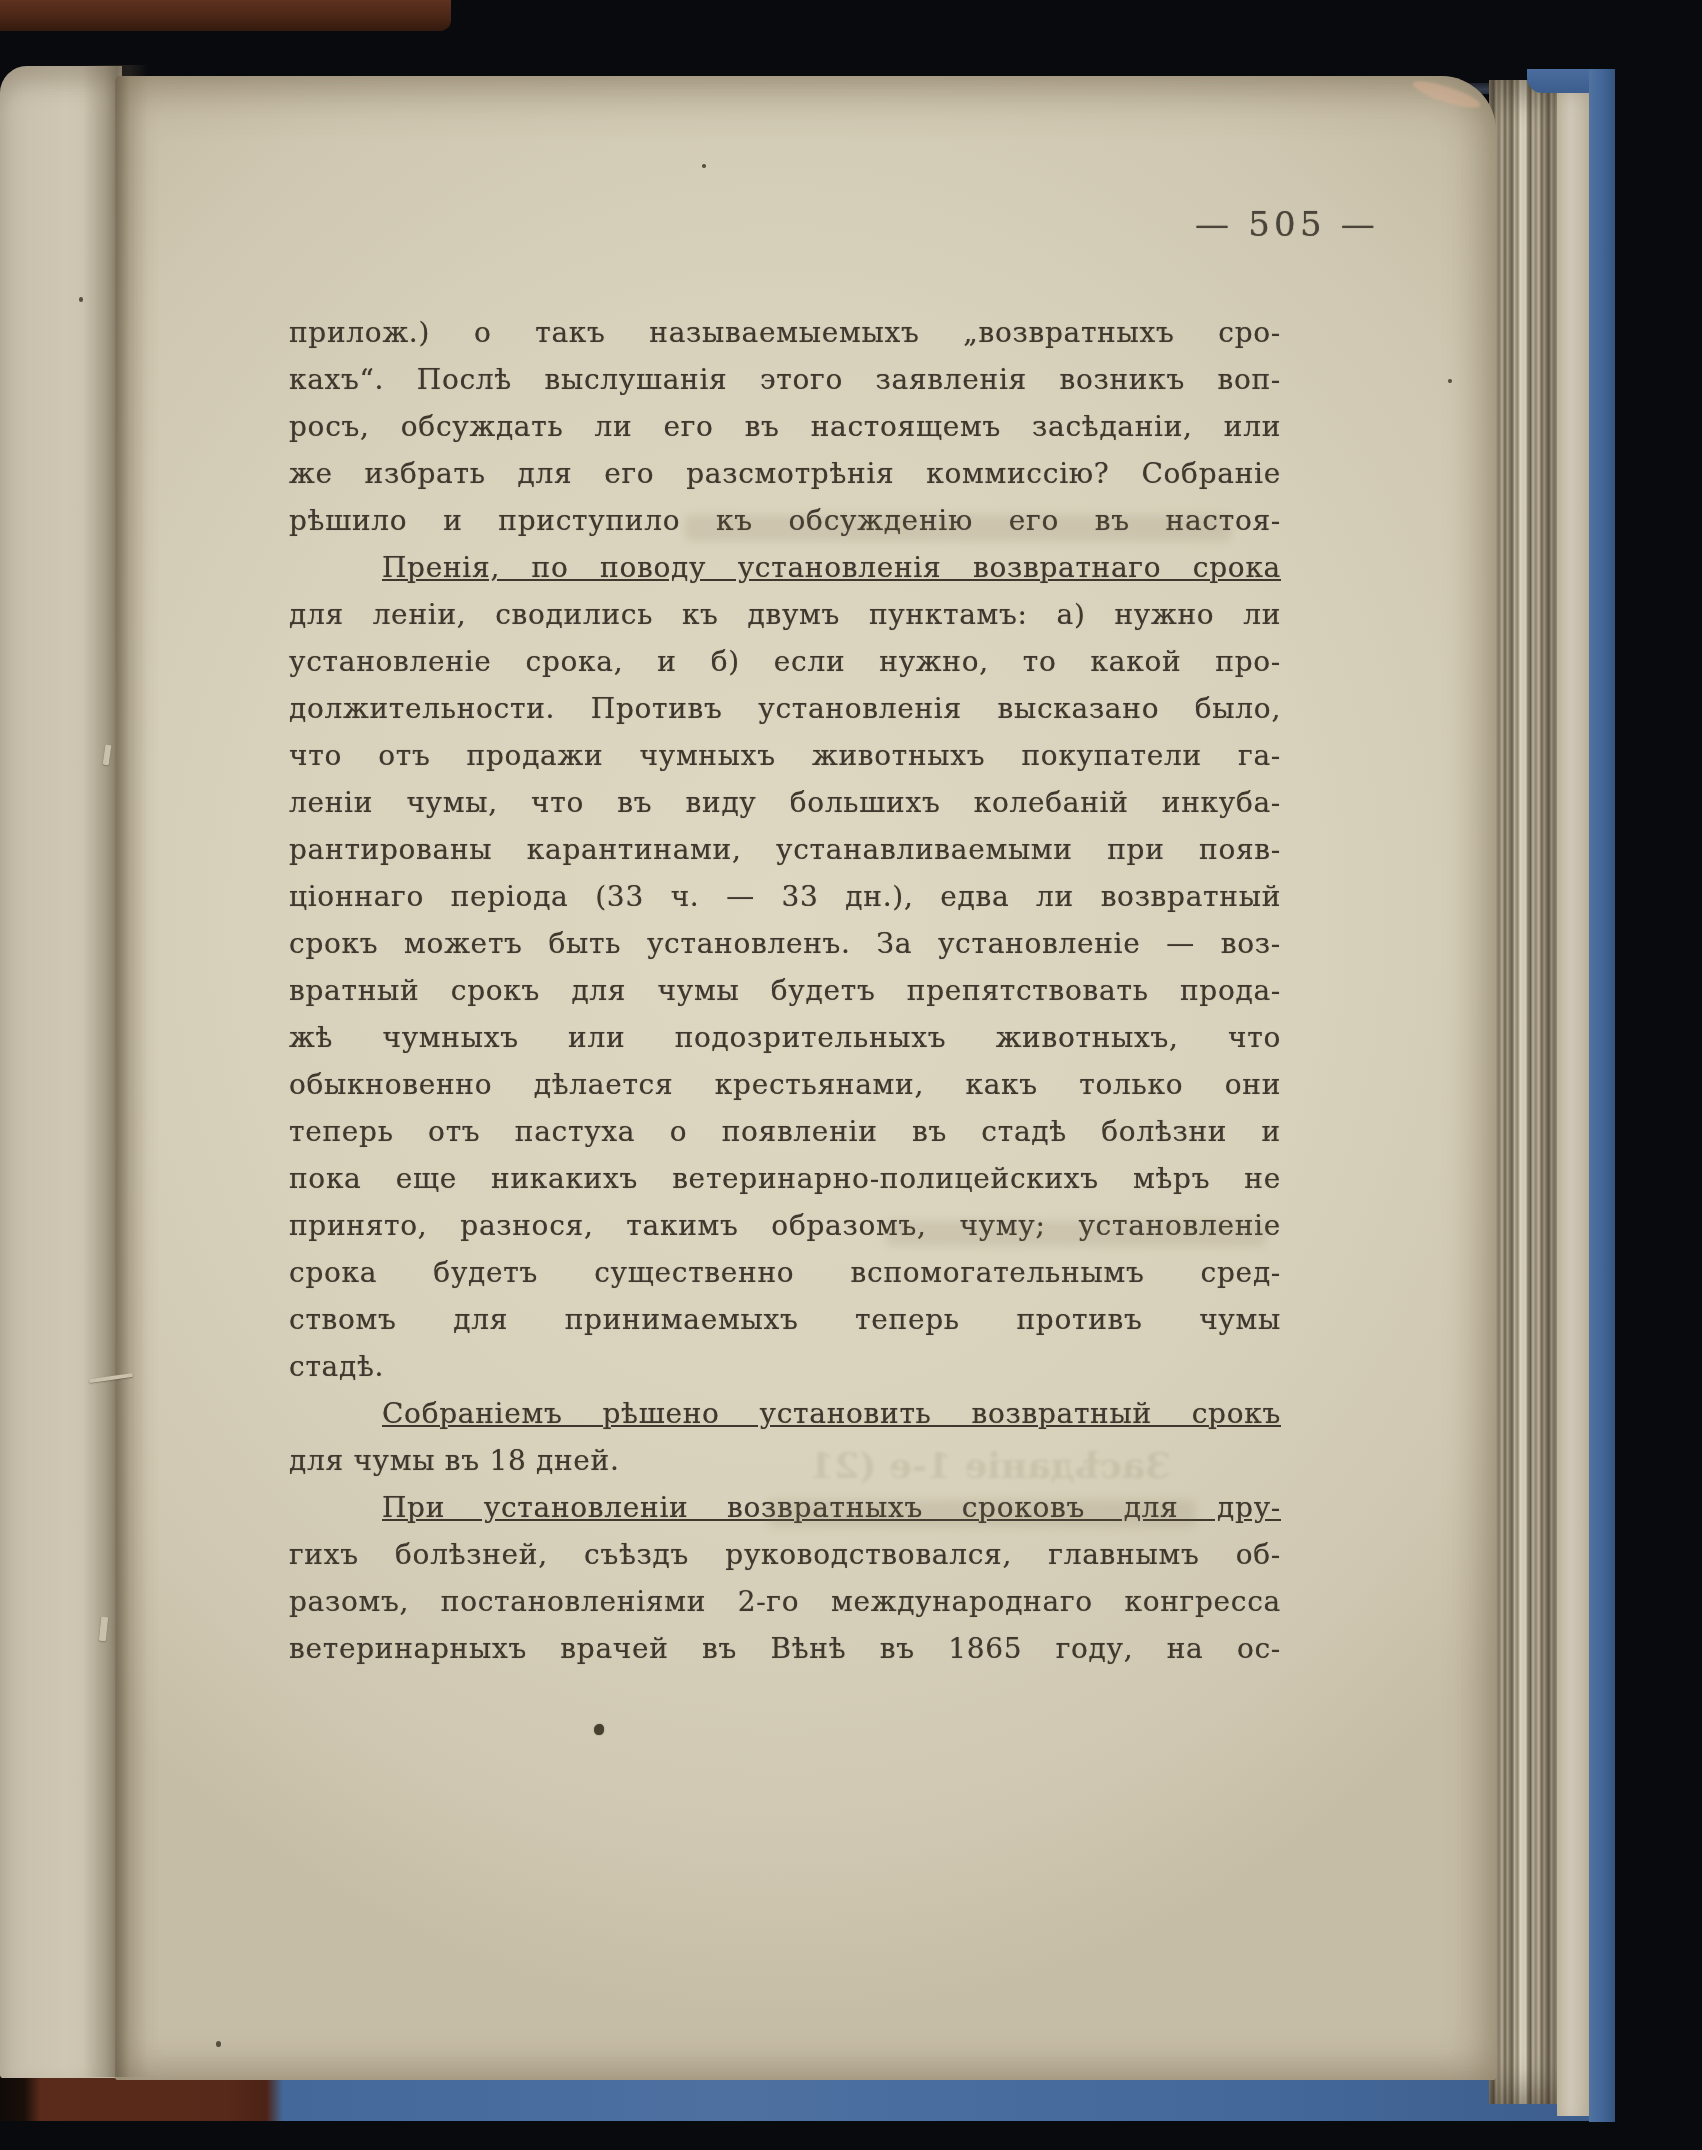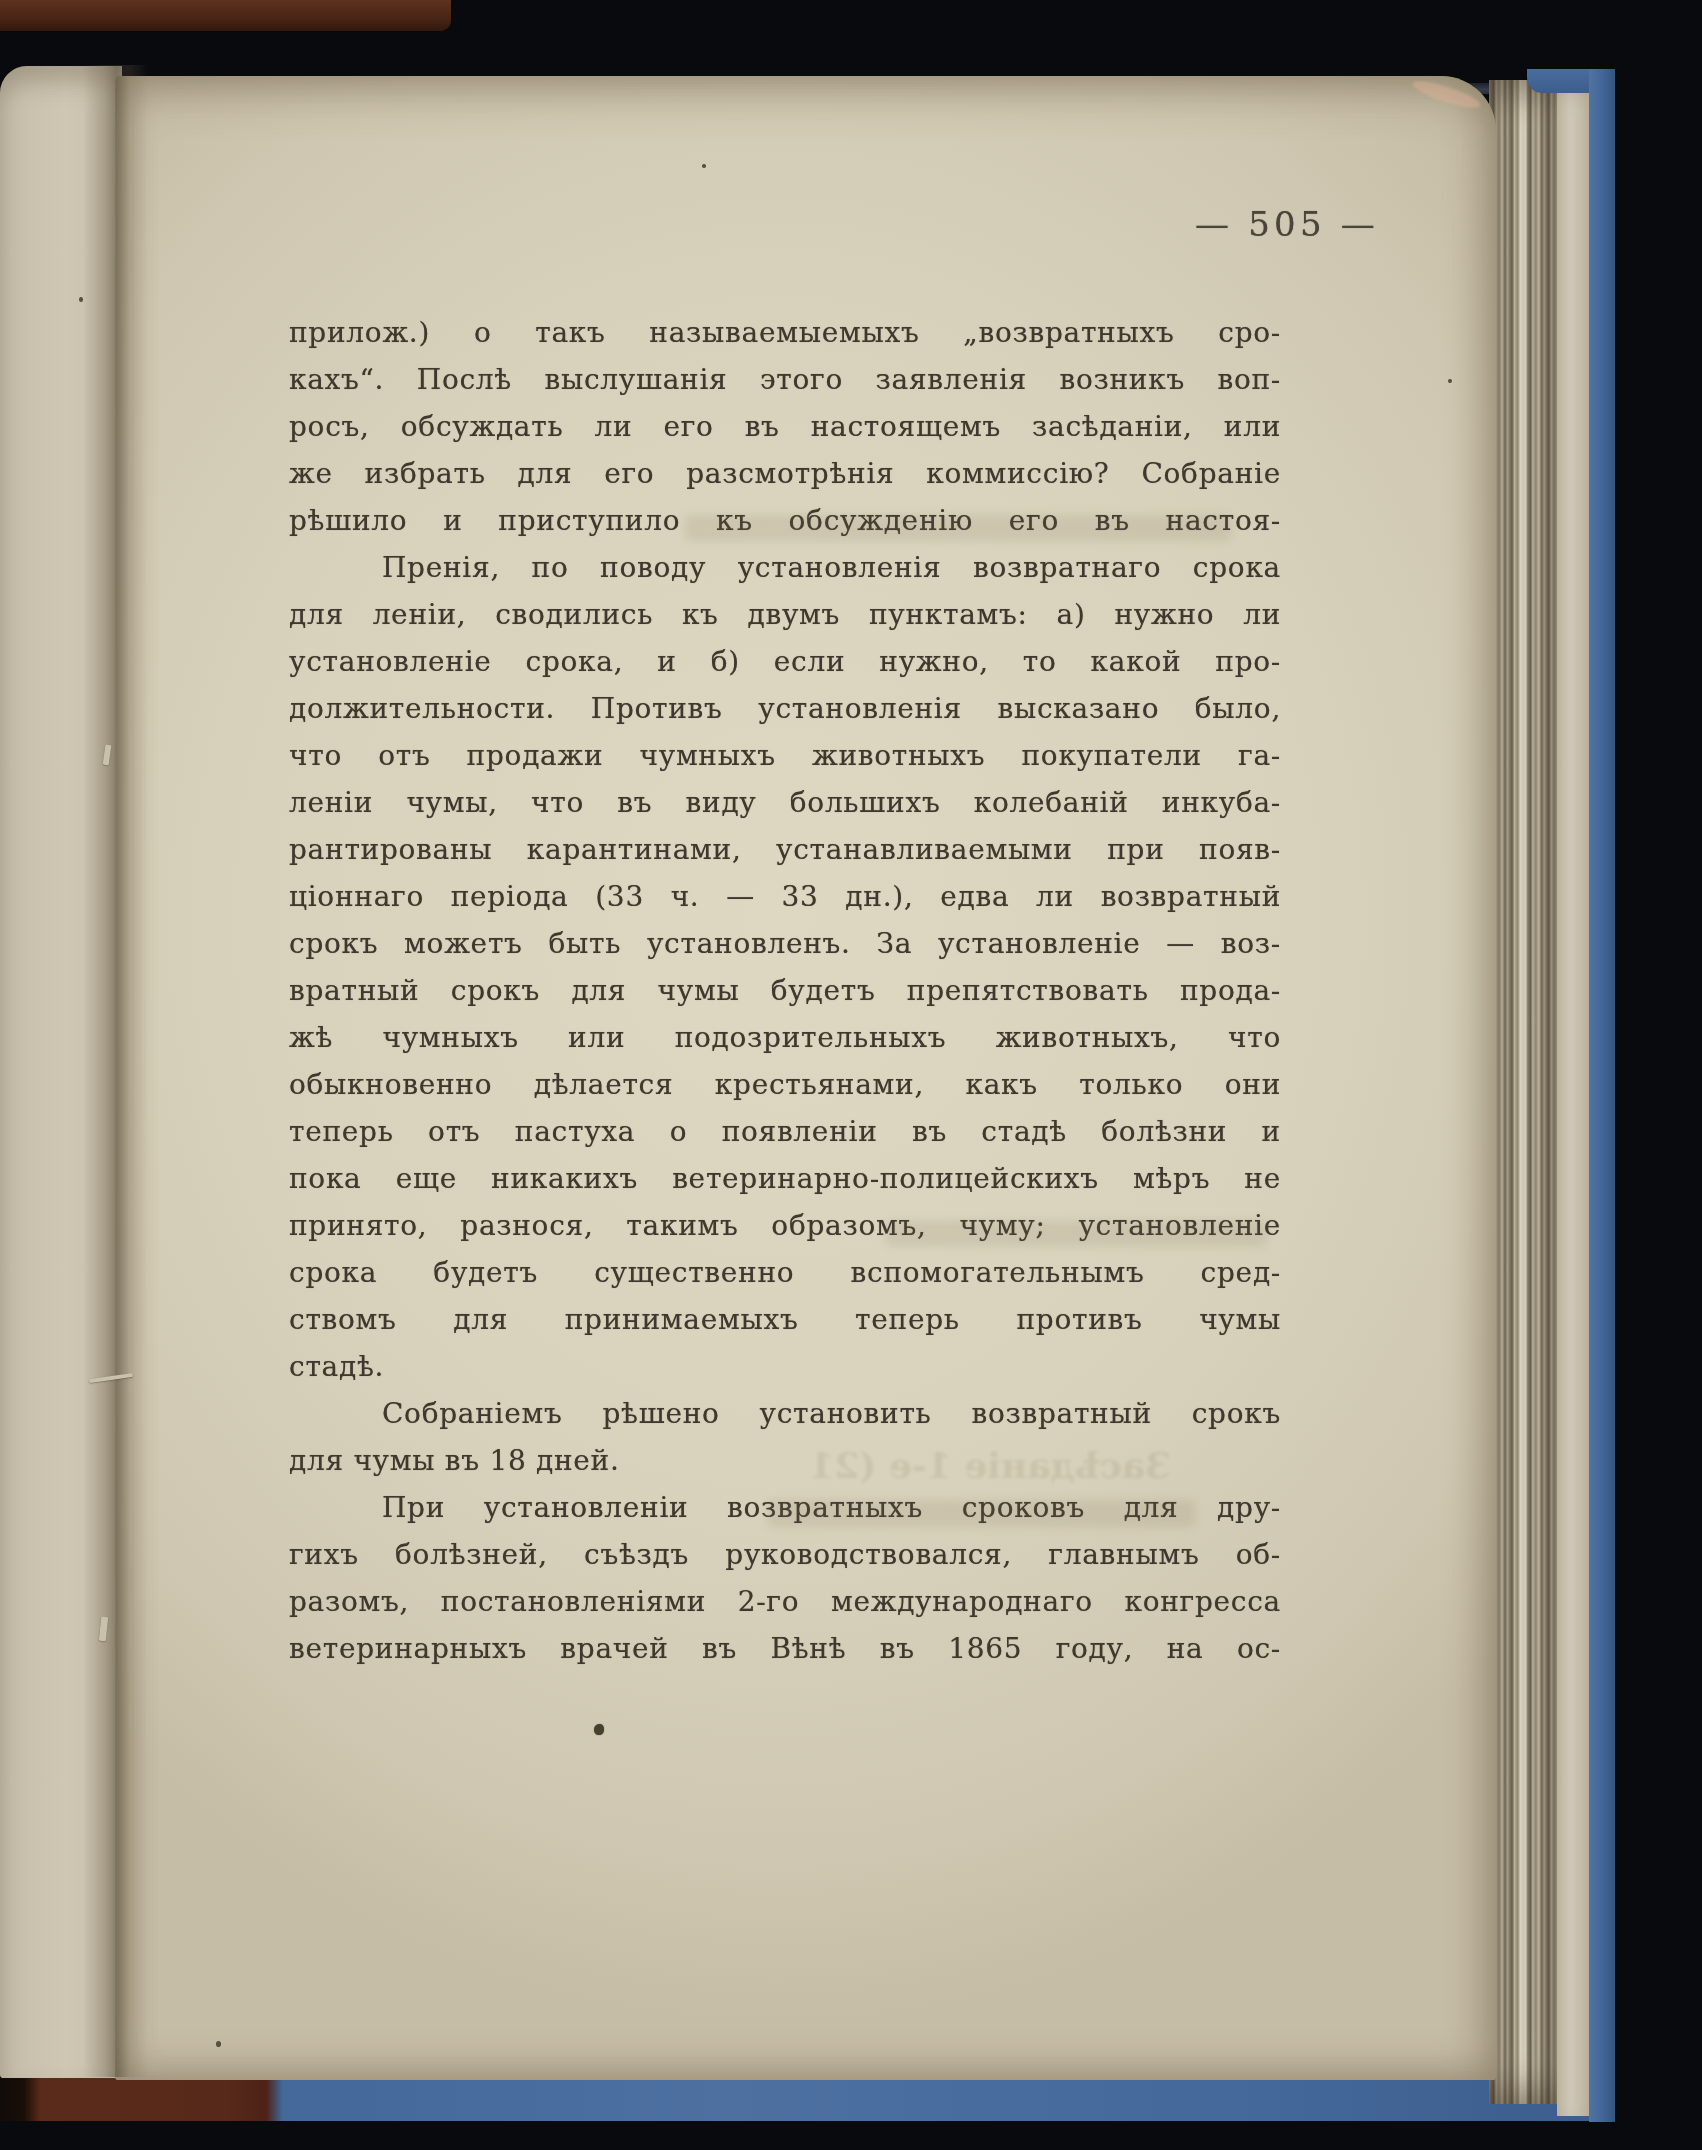--- a/index.html
+++ b/index.html
@@ -98,21 +98,21 @@
   }
   .text-block{
     position:absolute;left:174px;top:215px;width:992px;
     font-size:28px;line-height:47px;letter-spacing:0.7px;
     color:#3f382e;
     text-shadow:0 0 0.8px rgba(62,52,40,.55);
     margin-top:18px;
   }
   .text-block .line{text-align:justify;white-space:nowrap;}
   .text-block .line.j{white-space:normal;text-align-last:justify;}
-  .text-block .line.ind{text-indent:93px;}
+  .text-block .line.ind{text-indent:93px;text-decoration:underline;}
   .ink-dot{
     position:absolute;left:479px;top:1648px;width:9.5px;height:10.7px;
     background:#48402f;border-radius:55% 45% 50% 50%;
     box-shadow:0 0 1.2px rgba(60,50,35,.7);
   }
   
   .bleed-text{
     position:absolute;left:605px;top:1368px;width:451px;
     font-size:36px;font-weight:bold;color:#6e6146;opacity:.12;
     transform:scaleX(-1);filter:blur(1.5px);white-space:nowrap;

